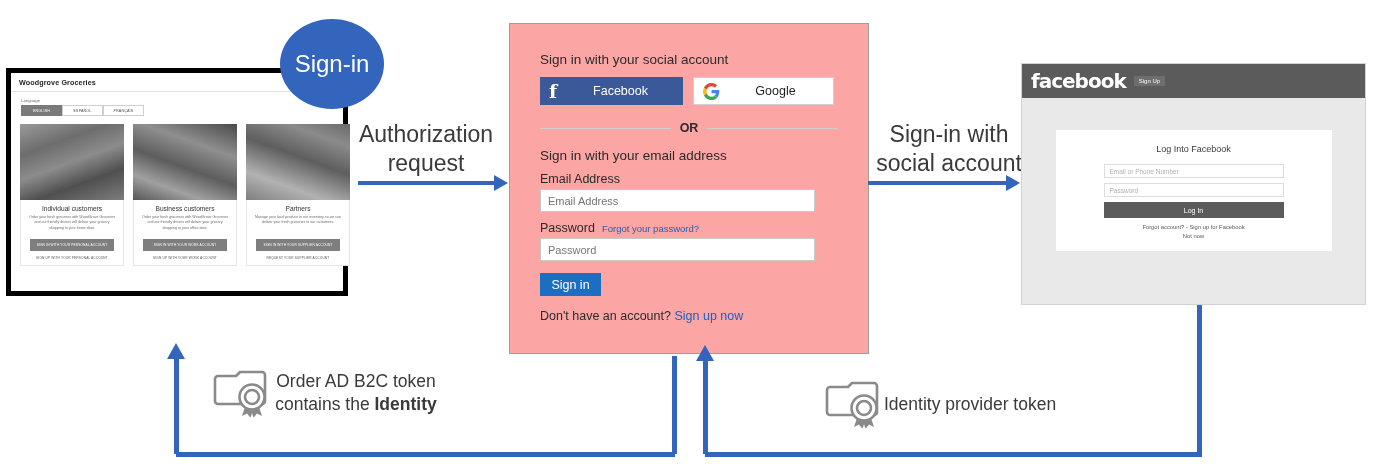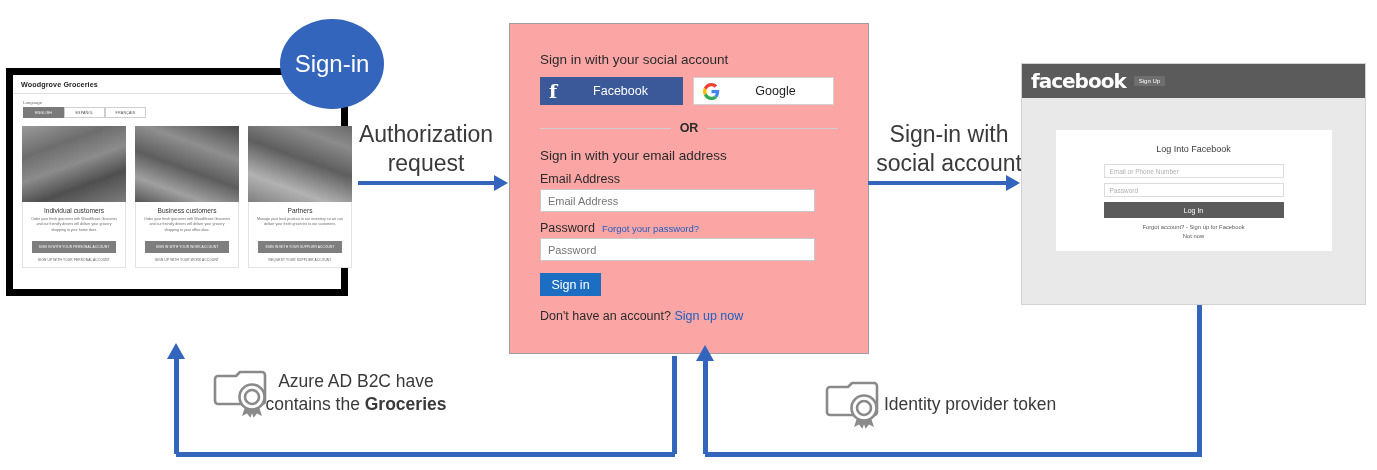--- a/index.html
+++ b/index.html
@@ -2,21 +2,21 @@
 <html><head>
 <meta charset="utf-8">
 <style>
   html,body{margin:0;padding:0;background:#ffffff;}
   body{width:1377px;height:470px;position:relative;overflow:hidden;
        font-family:"Liberation Sans","DejaVu Sans",sans-serif;color:#262626;}
   .abs{position:absolute;}
 
   
   #woodgrove{left:6px;top:68px;width:342px;height:228px;background:#ffffff;
-             border:7px solid #000000;box-sizing:border-box;}
+             border:5px solid #000000;box-sizing:border-box;}
   #wg-header{height:19px;border-bottom:1px solid #e2e2e2;display:flex;align-items:center;
              padding-left:8px;box-sizing:border-box;}
   #wg-title{font-size:7.2px;font-weight:bold;color:#1f1f1f;letter-spacing:.1px;}
   #wg-lang-wrap{padding:6px 0 0 10px;}
   #wg-lang-label{font-size:4.3px;color:#6a6a6a;margin-bottom:2px;}
   #wg-lang-btns{display:flex;}
   .wg-lang{height:11px;min-width:41px;border:1px solid #cfcfcf;background:#ffffff;
            display:flex;align-items:center;justify-content:center;font-size:3.6px;
            color:#4a4a4a;box-sizing:border-box;letter-spacing:.2px;}
   .wg-lang.active{background:#7a7a7a;color:#ffffff;border-color:#7a7a7a;}
@@ -255,15 +255,15 @@
 <div class="abs" style="left:212px;top:366px;">
   <svg class="cert-icon" viewBox="0 0 62 52" aria-hidden="true">
     <path d="M6 10 h18 l4 -4 h22 a3 3 0 0 1 3 3 v26 a3 3 0 0 1 -3 3 h-44 a3 3 0 0 1 -3 -3 v-22 a3 3 0 0 1 3 -3 z" fill="none" stroke="#8a8a8a" stroke-width="2.6" stroke-linejoin="round"></path>
     <circle cx="40" cy="31" r="12.5" fill="#ffffff" stroke="#8a8a8a" stroke-width="2.6"></circle>
     <circle cx="40" cy="31" r="7" fill="none" stroke="#8a8a8a" stroke-width="2.6"></circle>
     <path d="M33 41 l-3 9 5 -2.4 3.4 4.2 3 -8.6 z" fill="#8a8a8a"></path>
     <path d="M47 41 l3 9 -5 -2.4 -3.4 4.2 -3 -8.6 z" fill="#8a8a8a"></path>
   </svg>
 </div>
 <div class="abs" id="b2c-token-label">
-  <div>Azure AD B2C have</div>
-  <div><span>contains the </span><b>Groceries</b></div>
+  <div>Order AD B2C token</div>
+  <div><span>contains the </span><b>Identity</b></div>
 </div>
 
 </body></html>

